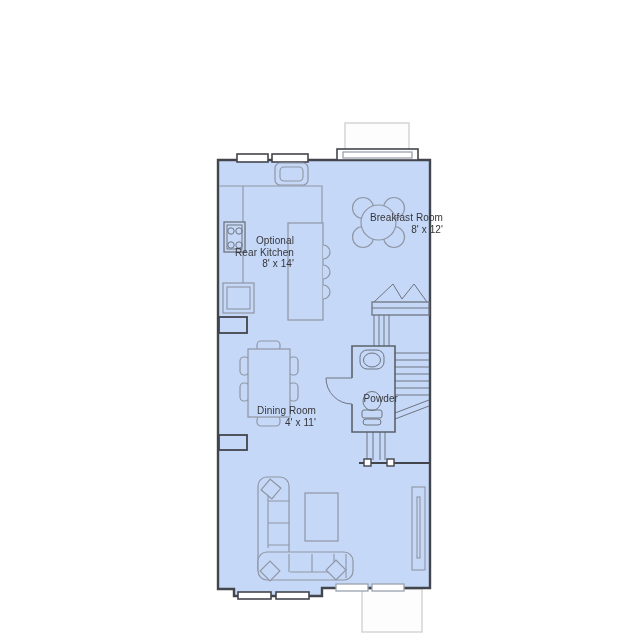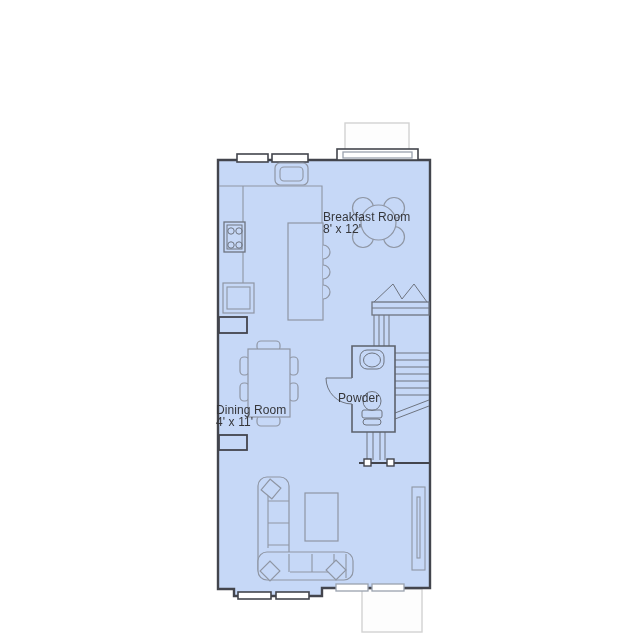--- a/index.html
+++ b/index.html
@@ -1,19 +1,19 @@
 <!DOCTYPE html>
 <html style="--floor: #c6d8f7; --wall: #43454d; --furn: #8f96a4; --fix: #6e7480; --extline: #d2d2d2; --text: #35363a;"><head>
 <meta charset="utf-8">
 <style>
   html,body{margin:0;padding:0;background:#fff;}
   #canvas{position:relative;width:639px;height:639px;background:#fff;
           font-family:"Liberation Sans",sans-serif;overflow:hidden;}
   #plan-svg{position:absolute;left:0;top:0;}
-  .label{position:absolute;text-align:left;font-size:12px;line-height:11.5px;
+  .label{position:absolute;text-align:right;font-size:10px;line-height:11.5px;
          color:var(--text,#35363a);letter-spacing:.1px;}
   
   .floorpoly{fill:var(--floor,#c6d8f7);stroke:var(--wall,#43454d);stroke-width:2.4;stroke-linejoin:miter;}
   .furn{fill:var(--floor,#c6d8f7);stroke:var(--furn,#8f96a4);stroke-width:1.2;}
   .furnline{fill:none;stroke:var(--furn,#8f96a4);stroke-width:1.1;}
   .fix{fill:var(--floor,#c6d8f7);stroke:var(--fix,#6e7480);stroke-width:1.3;}
   .fixline{fill:none;stroke:var(--fix,#6e7480);stroke-width:1;}
   .ext{fill:#fdfdfd;stroke:var(--extline,#d2d2d2);stroke-width:1.4;}
   .windark{fill:#ffffff;stroke:var(--wall,#43454d);stroke-width:1.6;}
   .winlight{fill:#ffffff;stroke:#9aa2ae;stroke-width:1.3;}
@@ -153,20 +153,24 @@
       <rect class="furnline" x="412" y="487" width="13" height="83"></rect>
       <rect class="furnline" x="417" y="497" width="3" height="61"></rect>
     </g>
   </svg>
 
   <div class="label" style="left:323px;top:212px;width:120px;">
     <div>Breakfast Room</div>
     <div>8' x 12'</div>
   </div>
 
+  <div class="label" style="left:232px;top:235px;width:62px;">
+    <div>Optional Rear Kitchen</div>
+    <div>8' x 14'</div>
+  </div>
 
   <div class="label" style="left:216px;top:377px;width:100px;margin-top:28px;">
     <div>Dining Room</div>
     <div>4' x 11'</div>
   </div>
 
   <div class="label" style="left:338px;top:393px;width:60px;">
     <div>Powder</div>
   </div>
 

